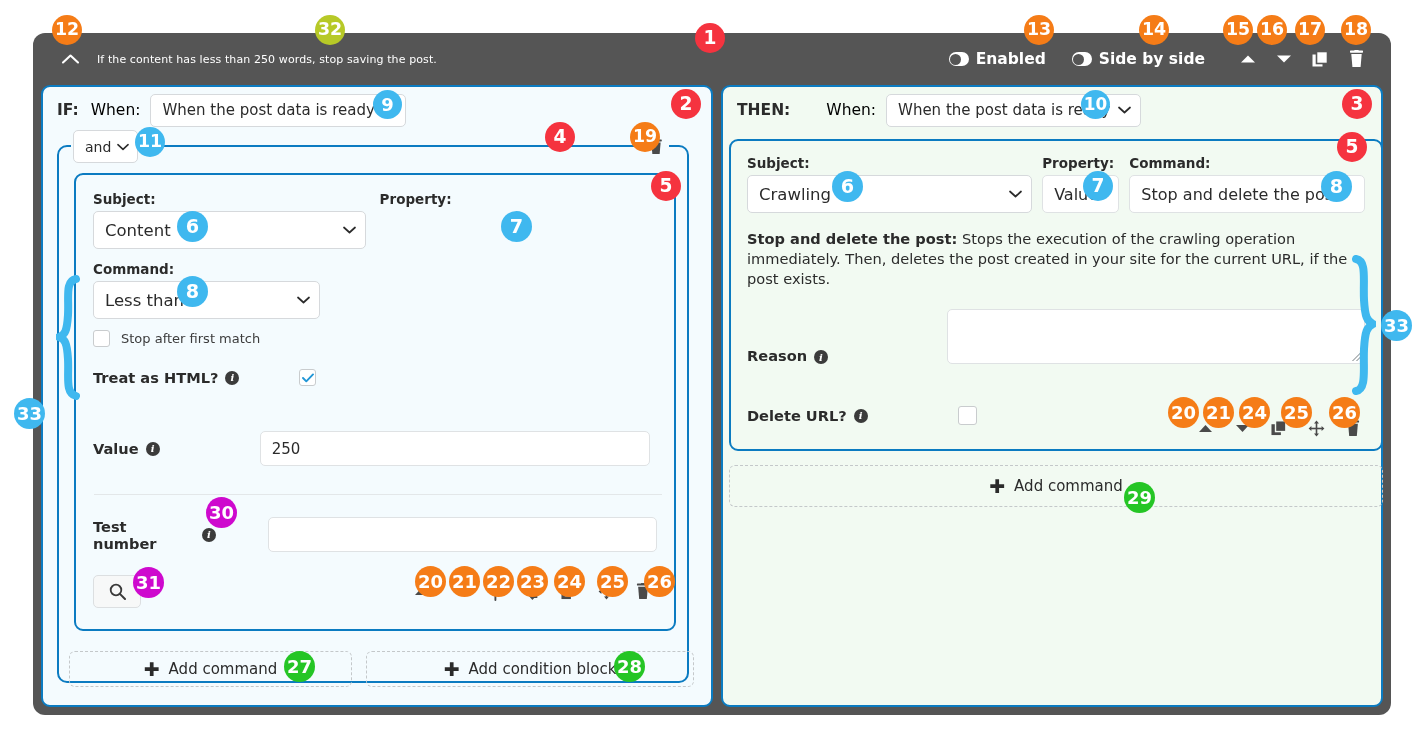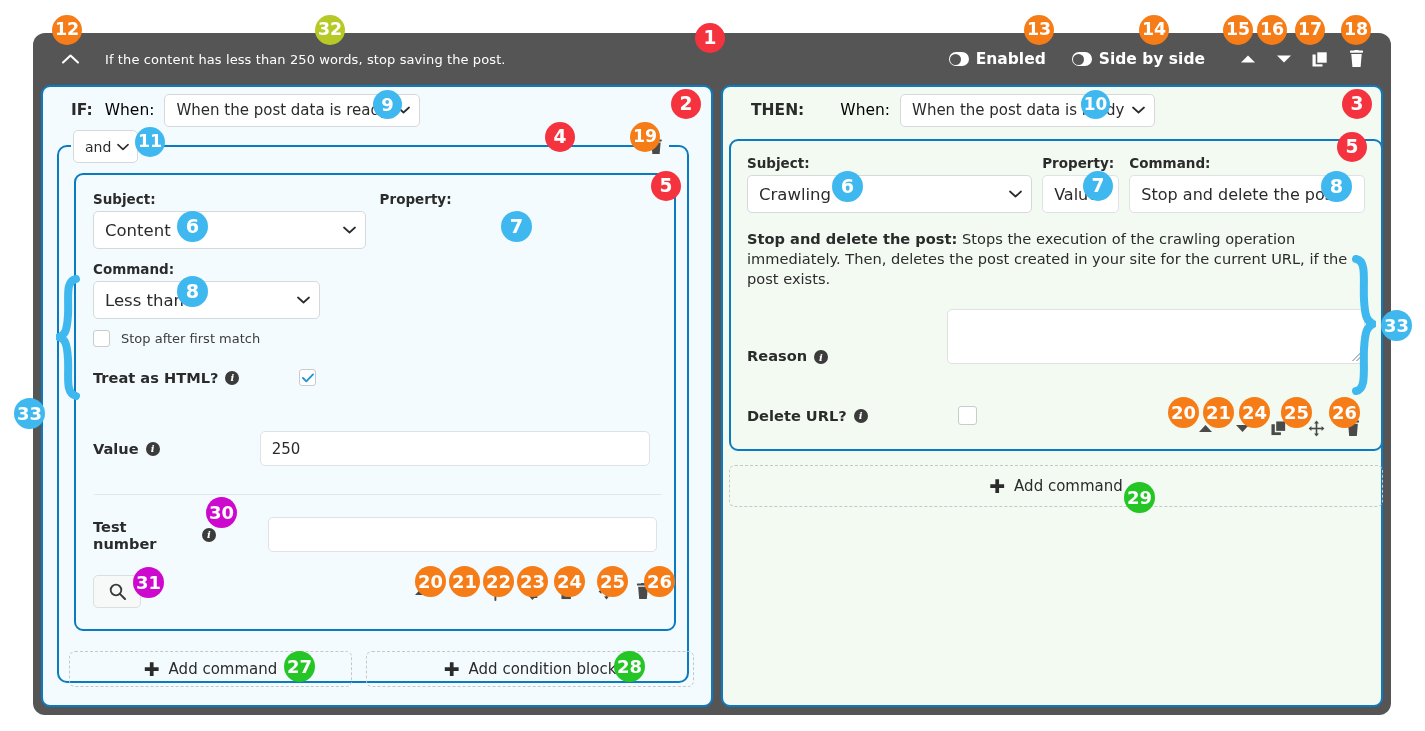--- a/index.html
+++ b/index.html
@@ -22,21 +22,21 @@
     position: absolute; left: 0; top: 0; width: 100%; height: 52px;
     display: flex; align-items: center;
   }
   .collapse-btn {
     margin-left: 22px; width: 30px; height: 28px;
     display: flex; align-items: center; justify-content: center;
     cursor: pointer;
   }
   .collapse-btn svg { display:block; }
   .title-text {
-    margin-left: 20px; color: #ffffff; font-size: 13px;
+    margin-left: 12px; color: #ffffff; font-size: 11px;
     letter-spacing: .1px; white-space: nowrap;
   }
   .titlebar-right {
     margin-left: auto; display: flex; align-items: center;
     gap: 0px; padding-right: 18px;
   }
   .toggle-item {
     display: flex; align-items: center; gap: 7px;
     color: #fff; font-size: 15.5px; font-weight: bold;
     margin-right: 26px; cursor: pointer; white-space: nowrap;
@@ -68,21 +68,21 @@
     position: relative;
   }
   .panel-then {
     flex: 1; height: 100%;
     background: #f2faf2; border: 2px solid #0b7bc1; border-radius: 9px;
     position: relative;
   }
 
   .panel-head {
     display: flex; align-items: center; height: 46px;
-    padding-left: 28px; gap: 12px;
+    padding-left: 14px; gap: 12px;
   }
   .panel-head .lead { font-weight: bold; font-size: 15.5px; color: #2b2b2b; }
   .panel-head .when { font-weight: normal; font-size: 15.5px; color: #000000; }
 
   .selectbox {
     position: relative; background: #ffffff; border: 1px solid #d6d9dc;
     border-radius: 5px; height: 33px; display: flex; align-items: center;
     padding: 0 30px 0 11px; font-size: 15px; color: #2b2b2b; cursor: pointer;
     white-space: nowrap;
   }

